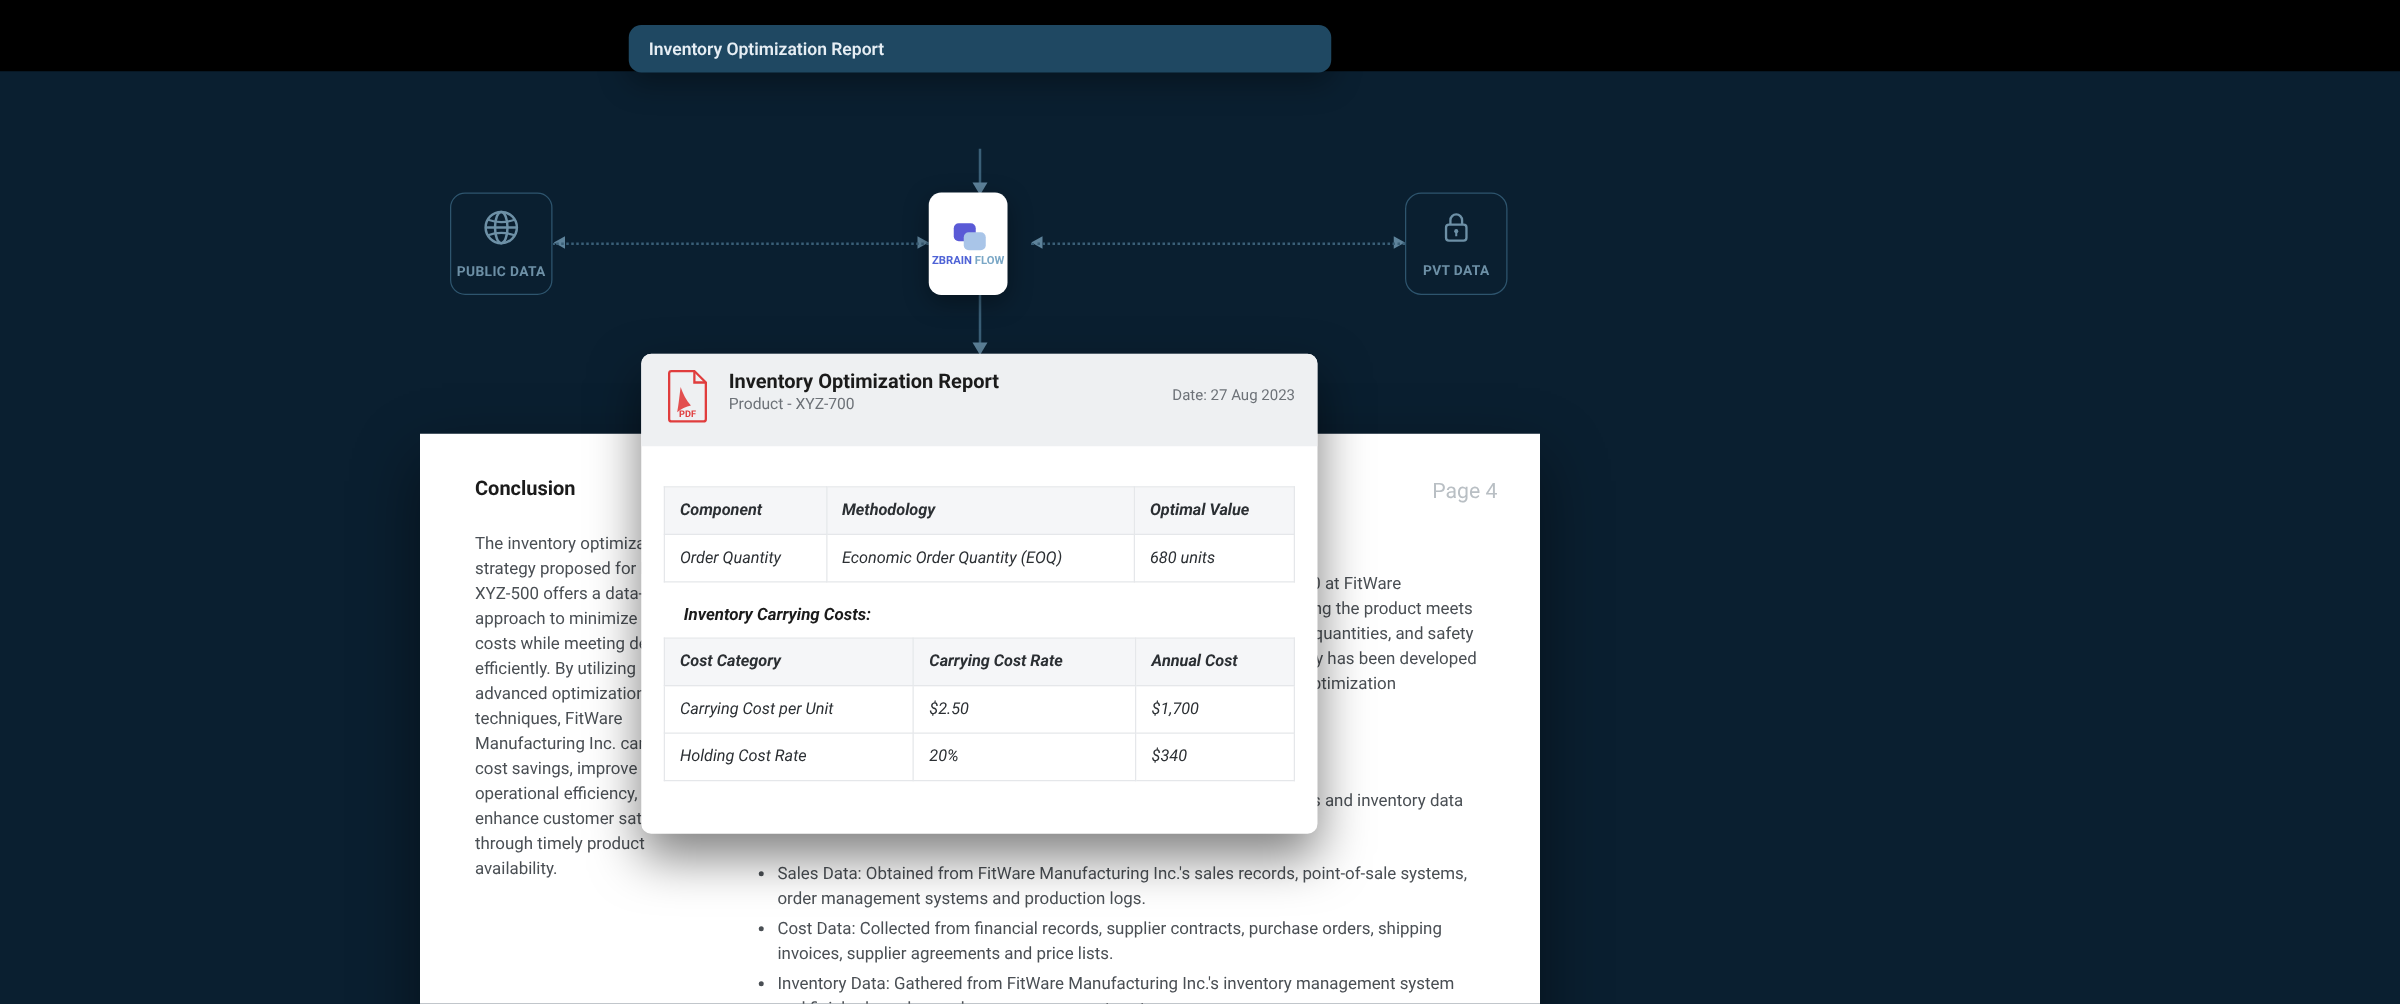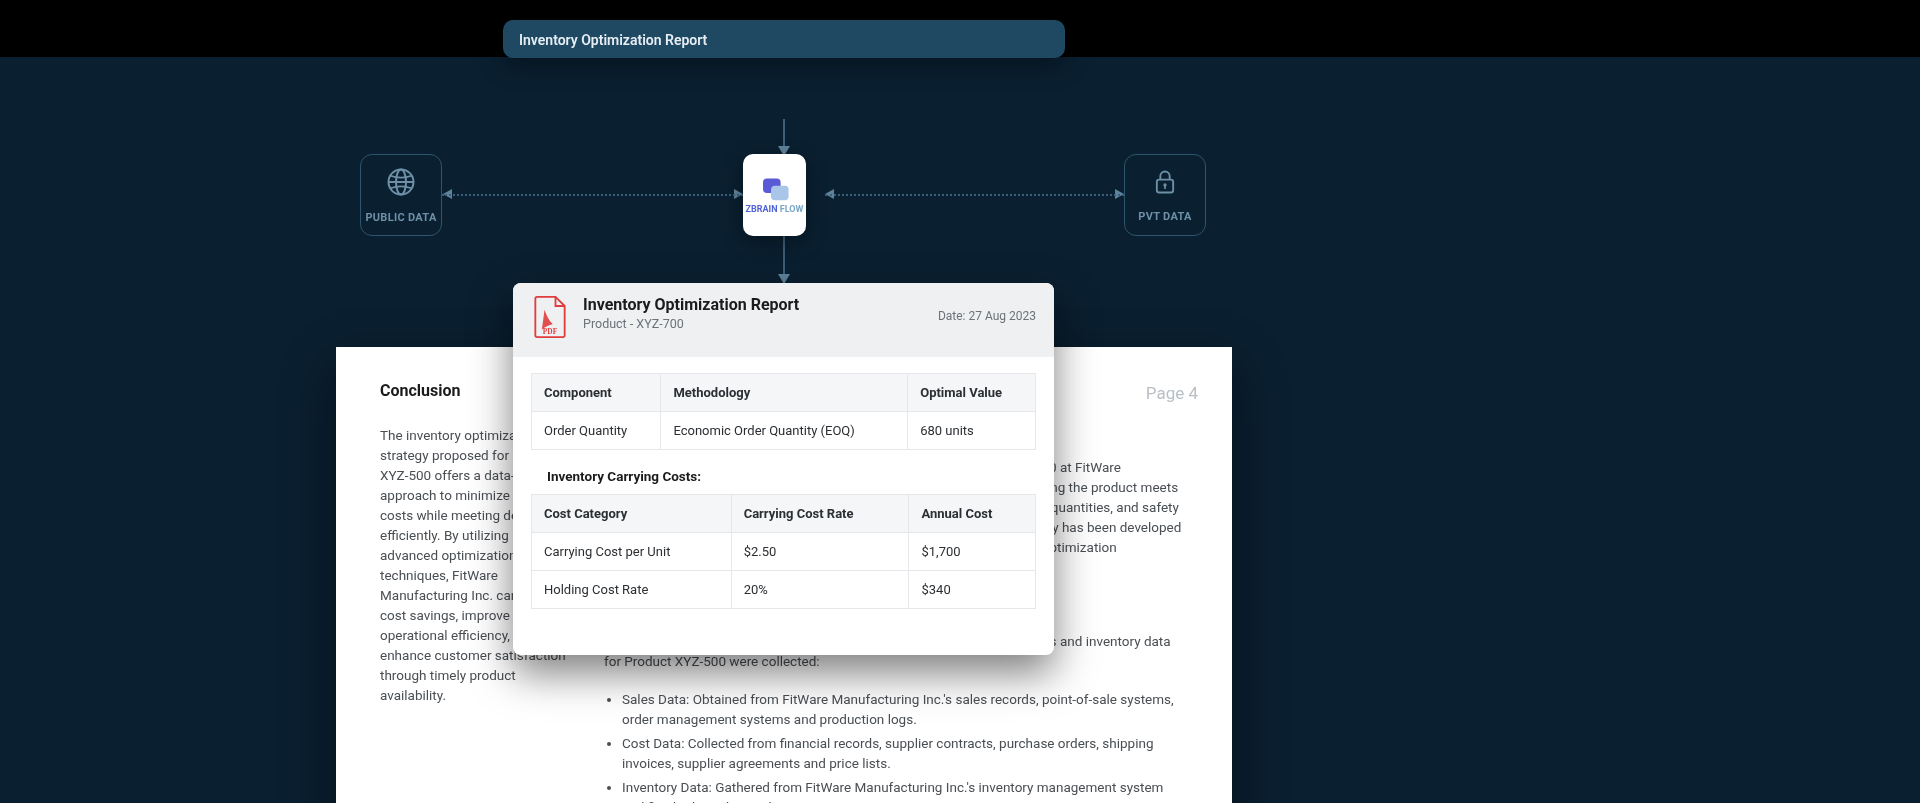--- a/index.html
+++ b/index.html
@@ -71,21 +71,21 @@
     color: #6d90a6;
     z-index: 5;
   }
   .data-box .lbl {
     font-size: 11px;
     font-weight: 700;
     letter-spacing: .3px;
     text-align: center;
   }
   .data-left { left: 360px; top: 154px; }
-  .data-right { left: 1124px; top: 154px; }
+  .data-right { left: 1124px; top: 154px; border-radius: 13px; }
 
   
   .flow-card {
     position: absolute;
     left: 743px; top: 154px;
     width: 63px; height: 82px;
     background: #fff;
     border-radius: 10px;
     box-shadow: 0 6px 20px rgba(0,0,0,.35);
     display: flex;
@@ -211,28 +211,27 @@
   .report-hdr {
     background: #eef0f2;
     padding: 12px 18px 14px 18px;
     display: flex;
     align-items: flex-start;
     gap: 14px;
   }
   .pdf-icon {
     width: 38px;
     flex: 0 0 38px;
-    font-family: Liberation Serif, serif;
   }
   .report-hdr .meta { flex: 1; }
   .report-title { font-size: 16px; font-weight: 700; color: #1b1b1b; }
   .report-sub   { font-size: 12.5px; color: #6d7278; margin-top: 2px; }
   .report-date  { font-size: 12px; color: #6d7278; white-space: nowrap; margin-top:14px;}
 
-  .report-body { padding: 16px 18px 24px; }
+  .report-body { padding: 32px 18px 24px; font-style: italic; }
   .tbl {
     width: 100%;
     border-collapse: collapse;
     font-size: 13px;
     margin-bottom: 18px;
   }
   .tbl th, .tbl td {
     border: 1px solid #e5e7ea;
     padding: 11px 12px;
     text-align: left;

